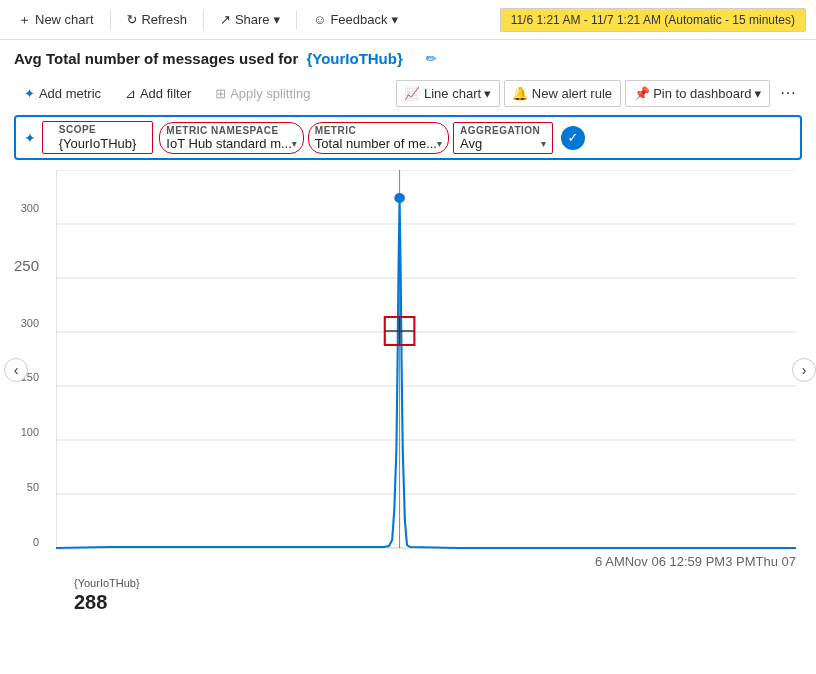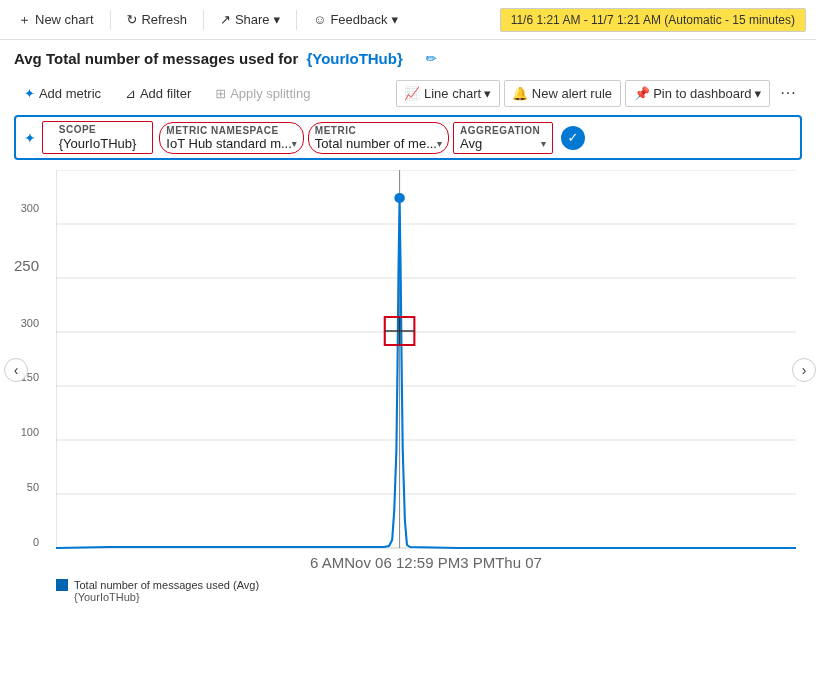--- a/index.html
+++ b/index.html
@@ -224,27 +224,24 @@
 
         <circle cx="325" cy="28" r="5" fill="#0078d4"></circle>
 
         <rect x="311" y="147" width="28" height="28" fill="none" stroke="#d0021b" stroke-width="2"></rect>
         <line x1="325" y1="147" x2="325" y2="175" stroke="#333" stroke-width="1.5"></line>
         <line x1="311" y1="161" x2="339" y2="161" stroke="#333" stroke-width="1.5"></line>
       </svg>
     </div>
   </div>
 
-  <div style="display:flex; justify-content:center; padding: 4px 10px 0 42px; font-size:15px; color:#666;">
+  <div style="display:flex; justify-content:flex-end; padding: 4px 10px 0 42px; font-size:13px; color:#666;">
     <span>6 AM</span>
     <span>Nov 06 12:59 PM</span>
     <span>3 PM</span>
     <span>Thu 07</span>
   </div>
 </div>
 
 <div style="margin: 8px 14px 0; padding-left: 42px;">
-  <div style="display:flex; align-items:center; gap:6px;">
-    <div style="width:12px; height:12px; background:#0064b1; flex-shrink:0;"></div>
-    <span style="font-size:11px; color:#333;">Total number of messages used (Avg)</span>
-  </div>
   <div style="font-size:11px; color:#555; margin-left:18px;">{YourIoTHub}</div>
+  <div style="font-size:20px; font-weight:700; color:#222; margin-left:18px; margin-top:2px;">288</div>
 </div>
 
 </body></html>

